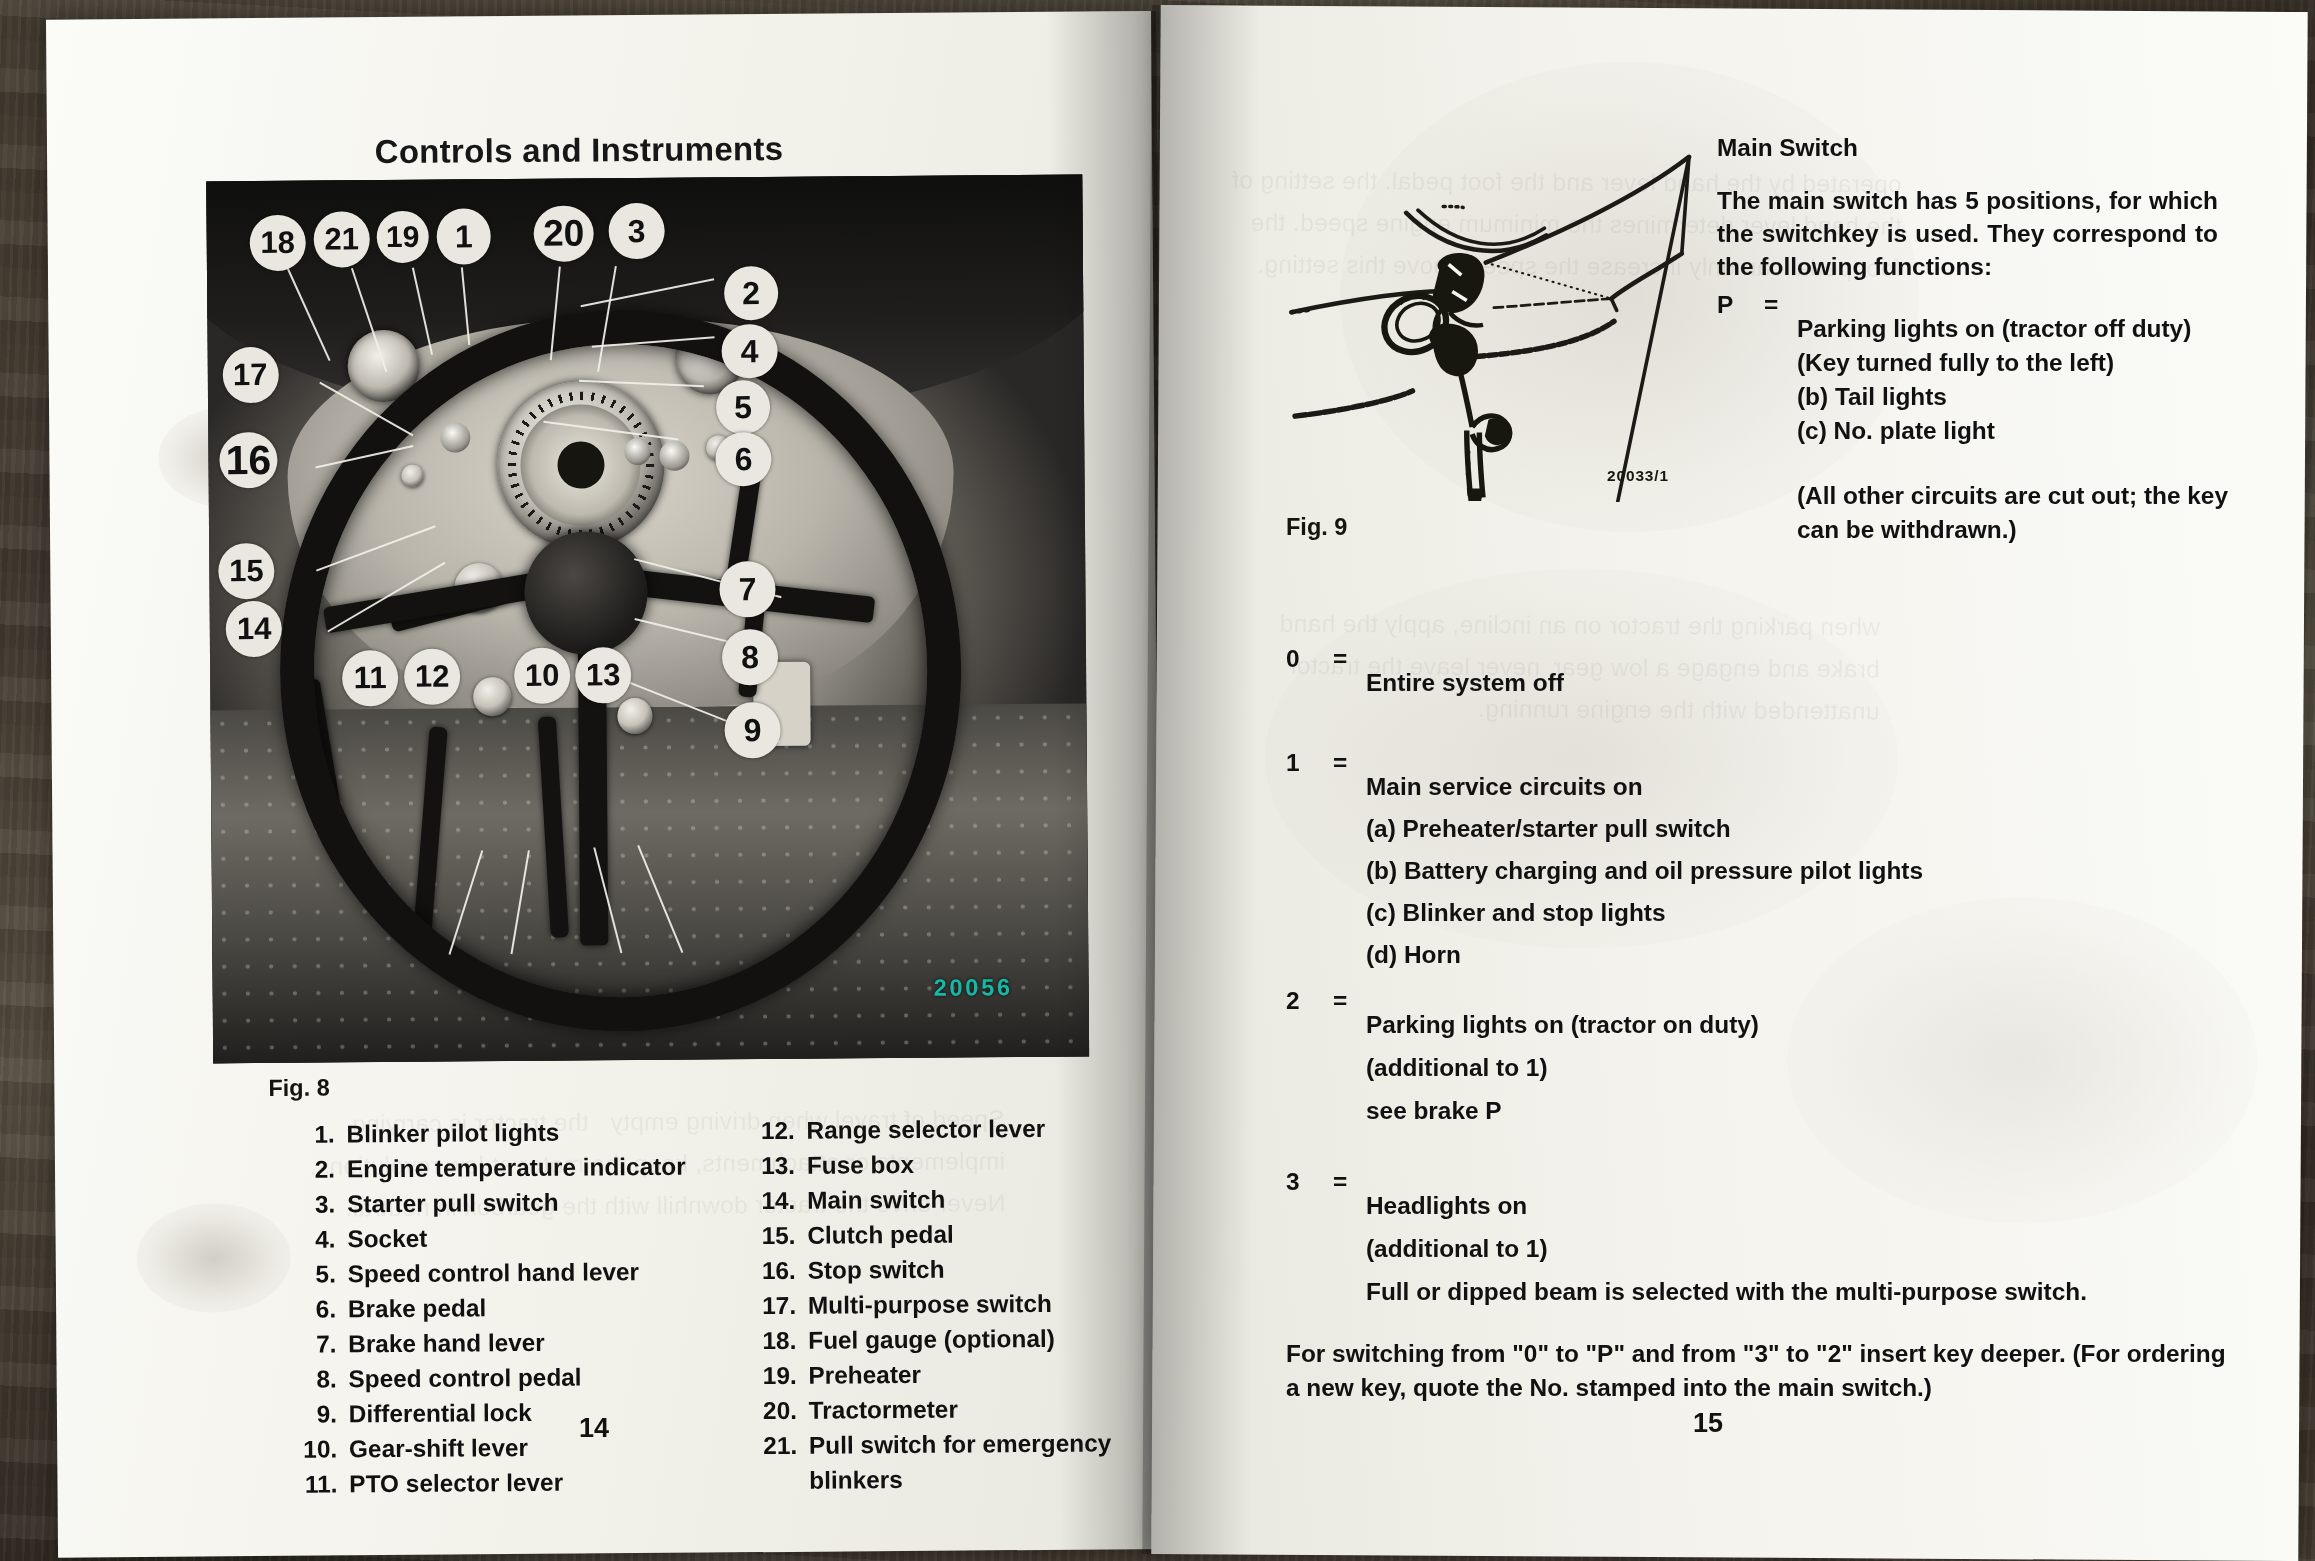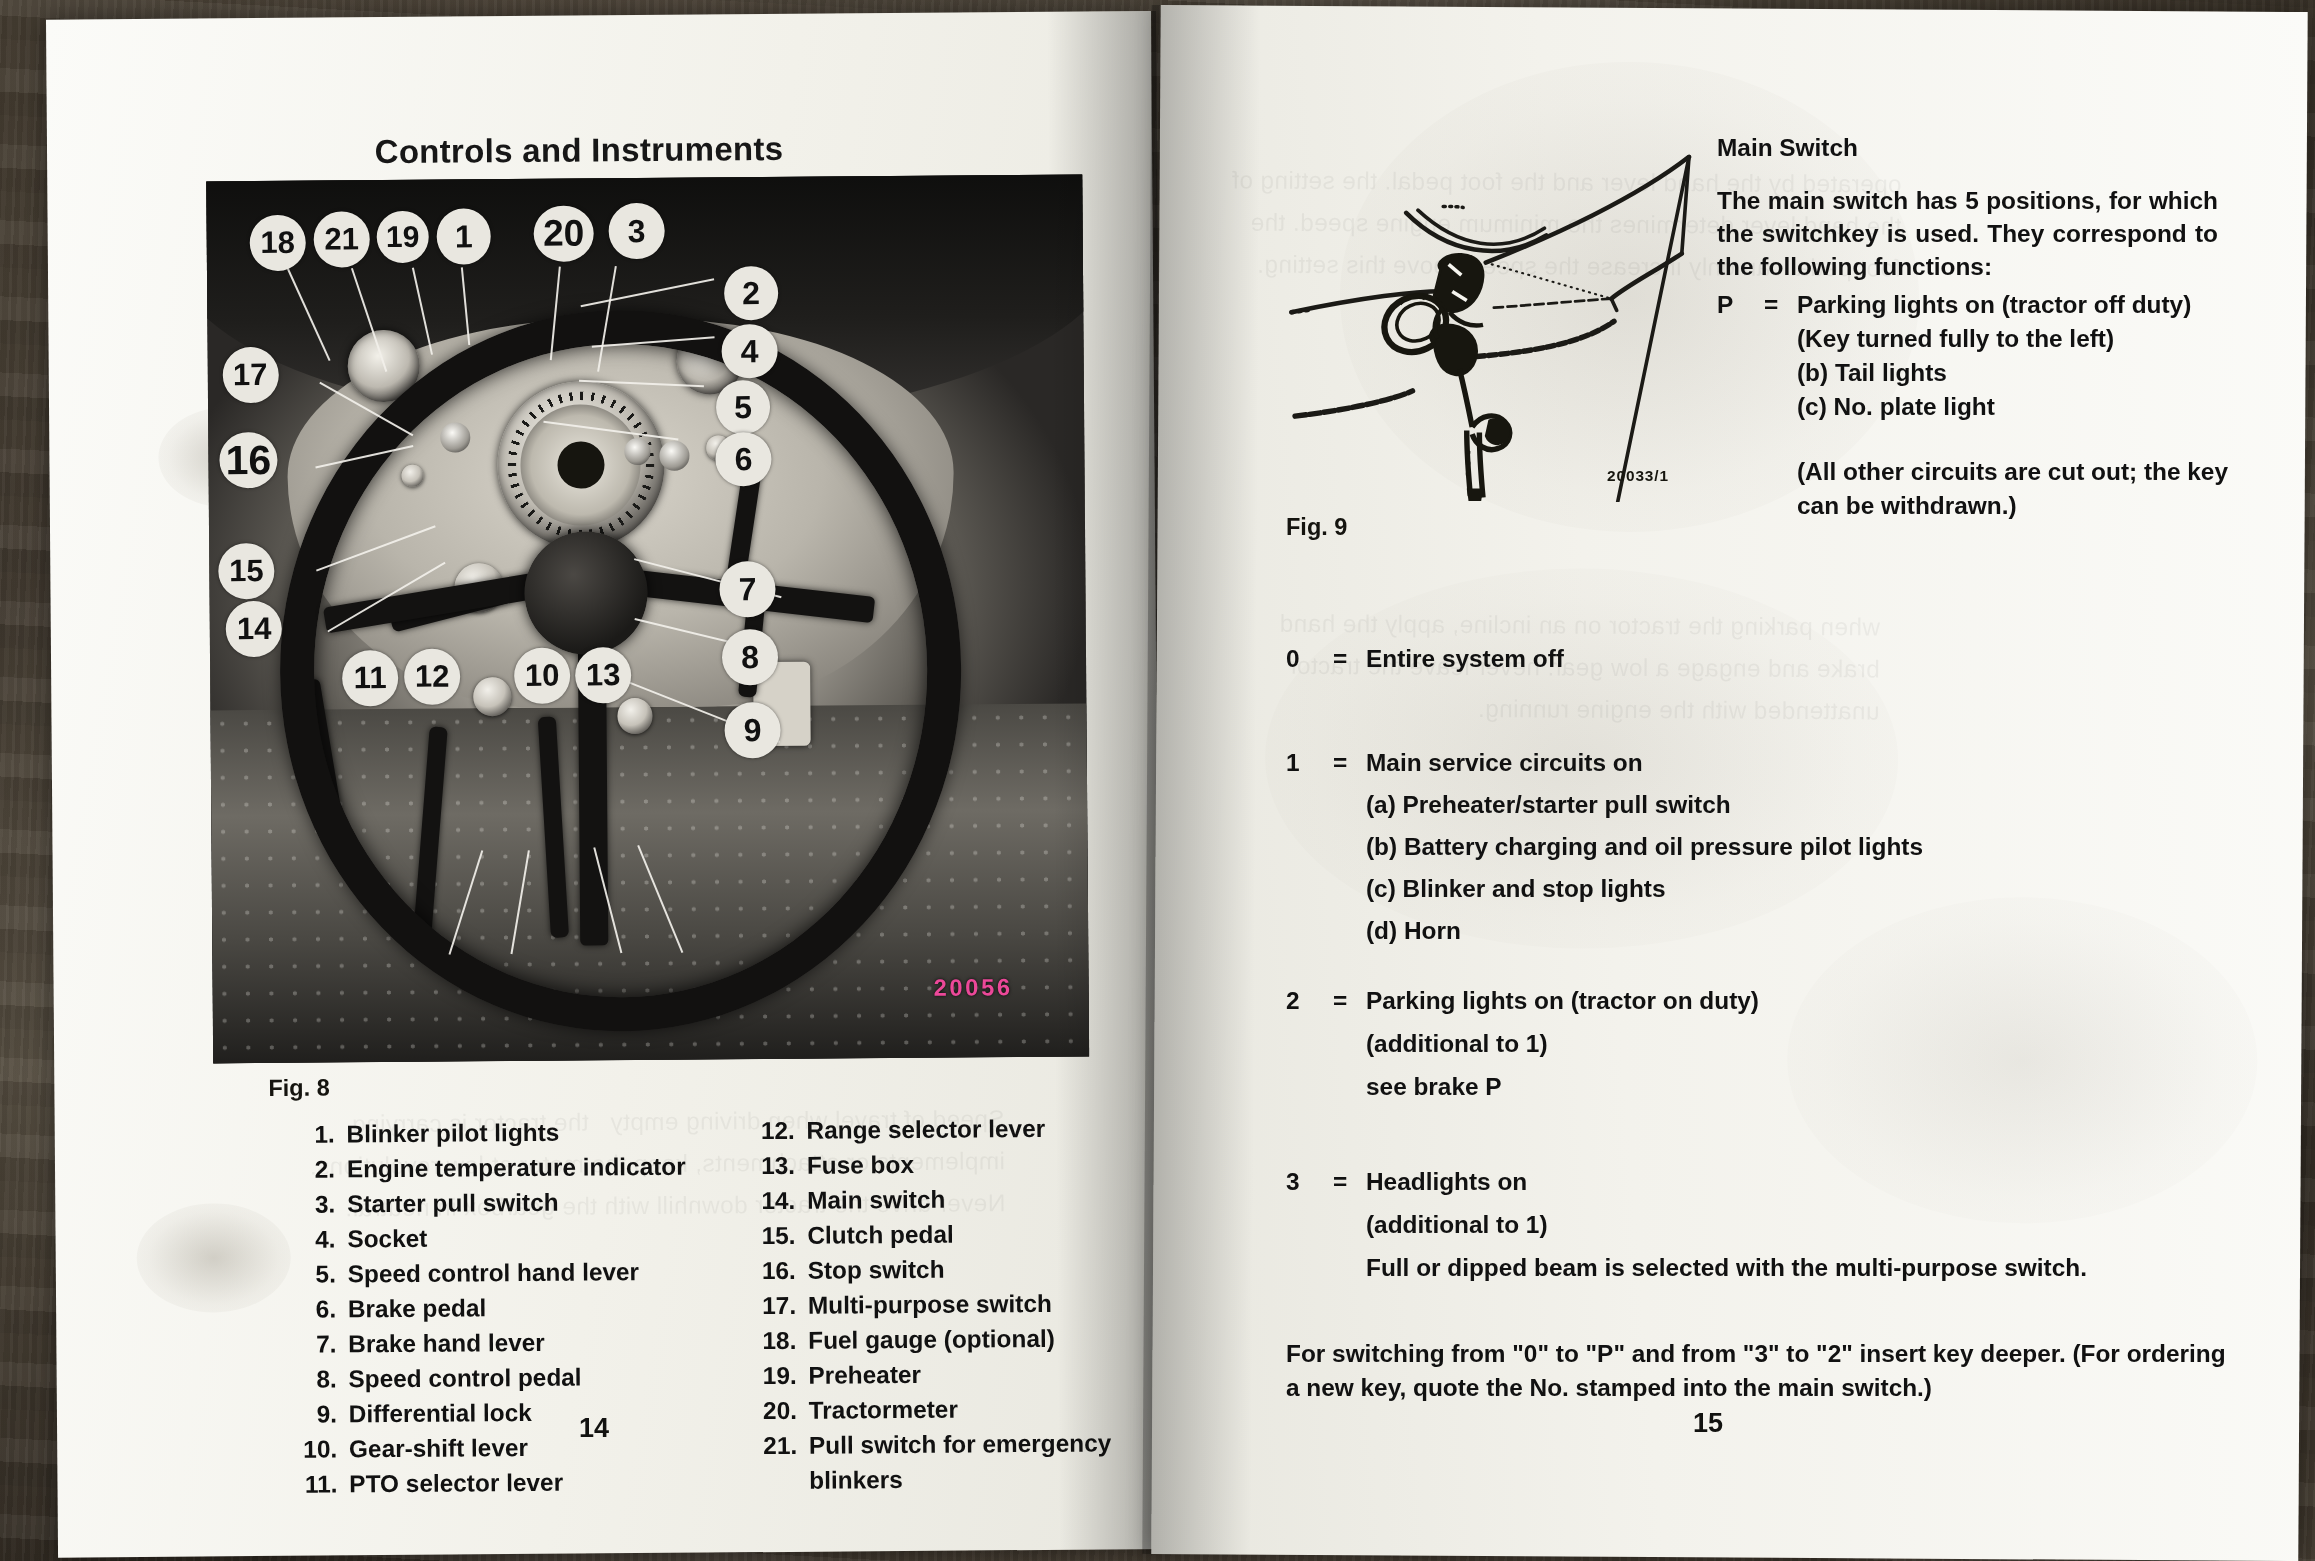--- a/index.html
+++ b/index.html
@@ -143,21 +143,21 @@
   .lever{position:absolute;background:#131211;border-radius:6.3px;box-shadow:0 0 6.3px rgba(0,0,0,.7);}
   .leader{position:absolute;background:#f2f0ea;height:1.8px;transform-origin:0 50%;opacity:.92;}
   .callout{
     position:absolute;border-radius:50%;
     background:#e9e7e0;color:#111;
     display:flex;align-items:center;justify-content:center;
     font-weight:bold;font-family:"Liberation Sans",sans-serif;
     box-shadow:0 0 3.6px rgba(0,0,0,.5);
   }
   #fig-code{
-    position:absolute;right:76px;bottom:56px;color:#ec4899;
+    position:absolute;right:76px;bottom:56px;color:#14b8a6;
     font-size:23.5px;font-weight:bold;letter-spacing:2.7px;
     text-shadow:0 0 3.6px rgba(0,0,0,.9);
   }
   #fig8-caption{
     position:absolute;left:214px;top:1057px;
     font-size:23.5px;font-weight:bold;color:#15140f;
   }
   .legend-col{position:absolute;font-size:24.4px;line-height:35px;color:#111;}
   #legend-col-1{left:228px;top:1099px;width:425px;}
   #legend-col-2{left:688px;top:1099px;width:407px;}
@@ -188,21 +188,21 @@
     position:absolute;left:1717px;top:184px;width:501px;
     font-size:24.4px;line-height:33px;font-weight:bold;color:#111;text-align:justify;
   }
   #pos-p{
     position:absolute;left:1717px;top:288px;width:525px;
     font-size:24.4px;line-height:34px;font-weight:bold;color:#111;
   }
   .pos-row{display:flex;}
   .pos-key{width:47px;flex:0 0 auto;}
   .pos-eq{width:33px;flex:0 0 auto;}
-  .pos-body{flex:1 1 auto;}
+  .pos-body{flex:1 1 auto;margin-top:24px;}
   .sub{padding-left:80px;}
   .note{padding-left:80px;}
   .pos-block{
     position:absolute;font-size:24.4px;line-height:34px;font-weight:bold;color:#111;
   }
   #pos-0{left:1286px;top:642px;width:724px;}
   #pos-1{left:1286px;top:746px;width:905px;}
   #pos-2{left:1286px;top:984px;width:814px;}
   #pos-3{left:1286px;top:1165px;width:932px;}
   #closing-note{

